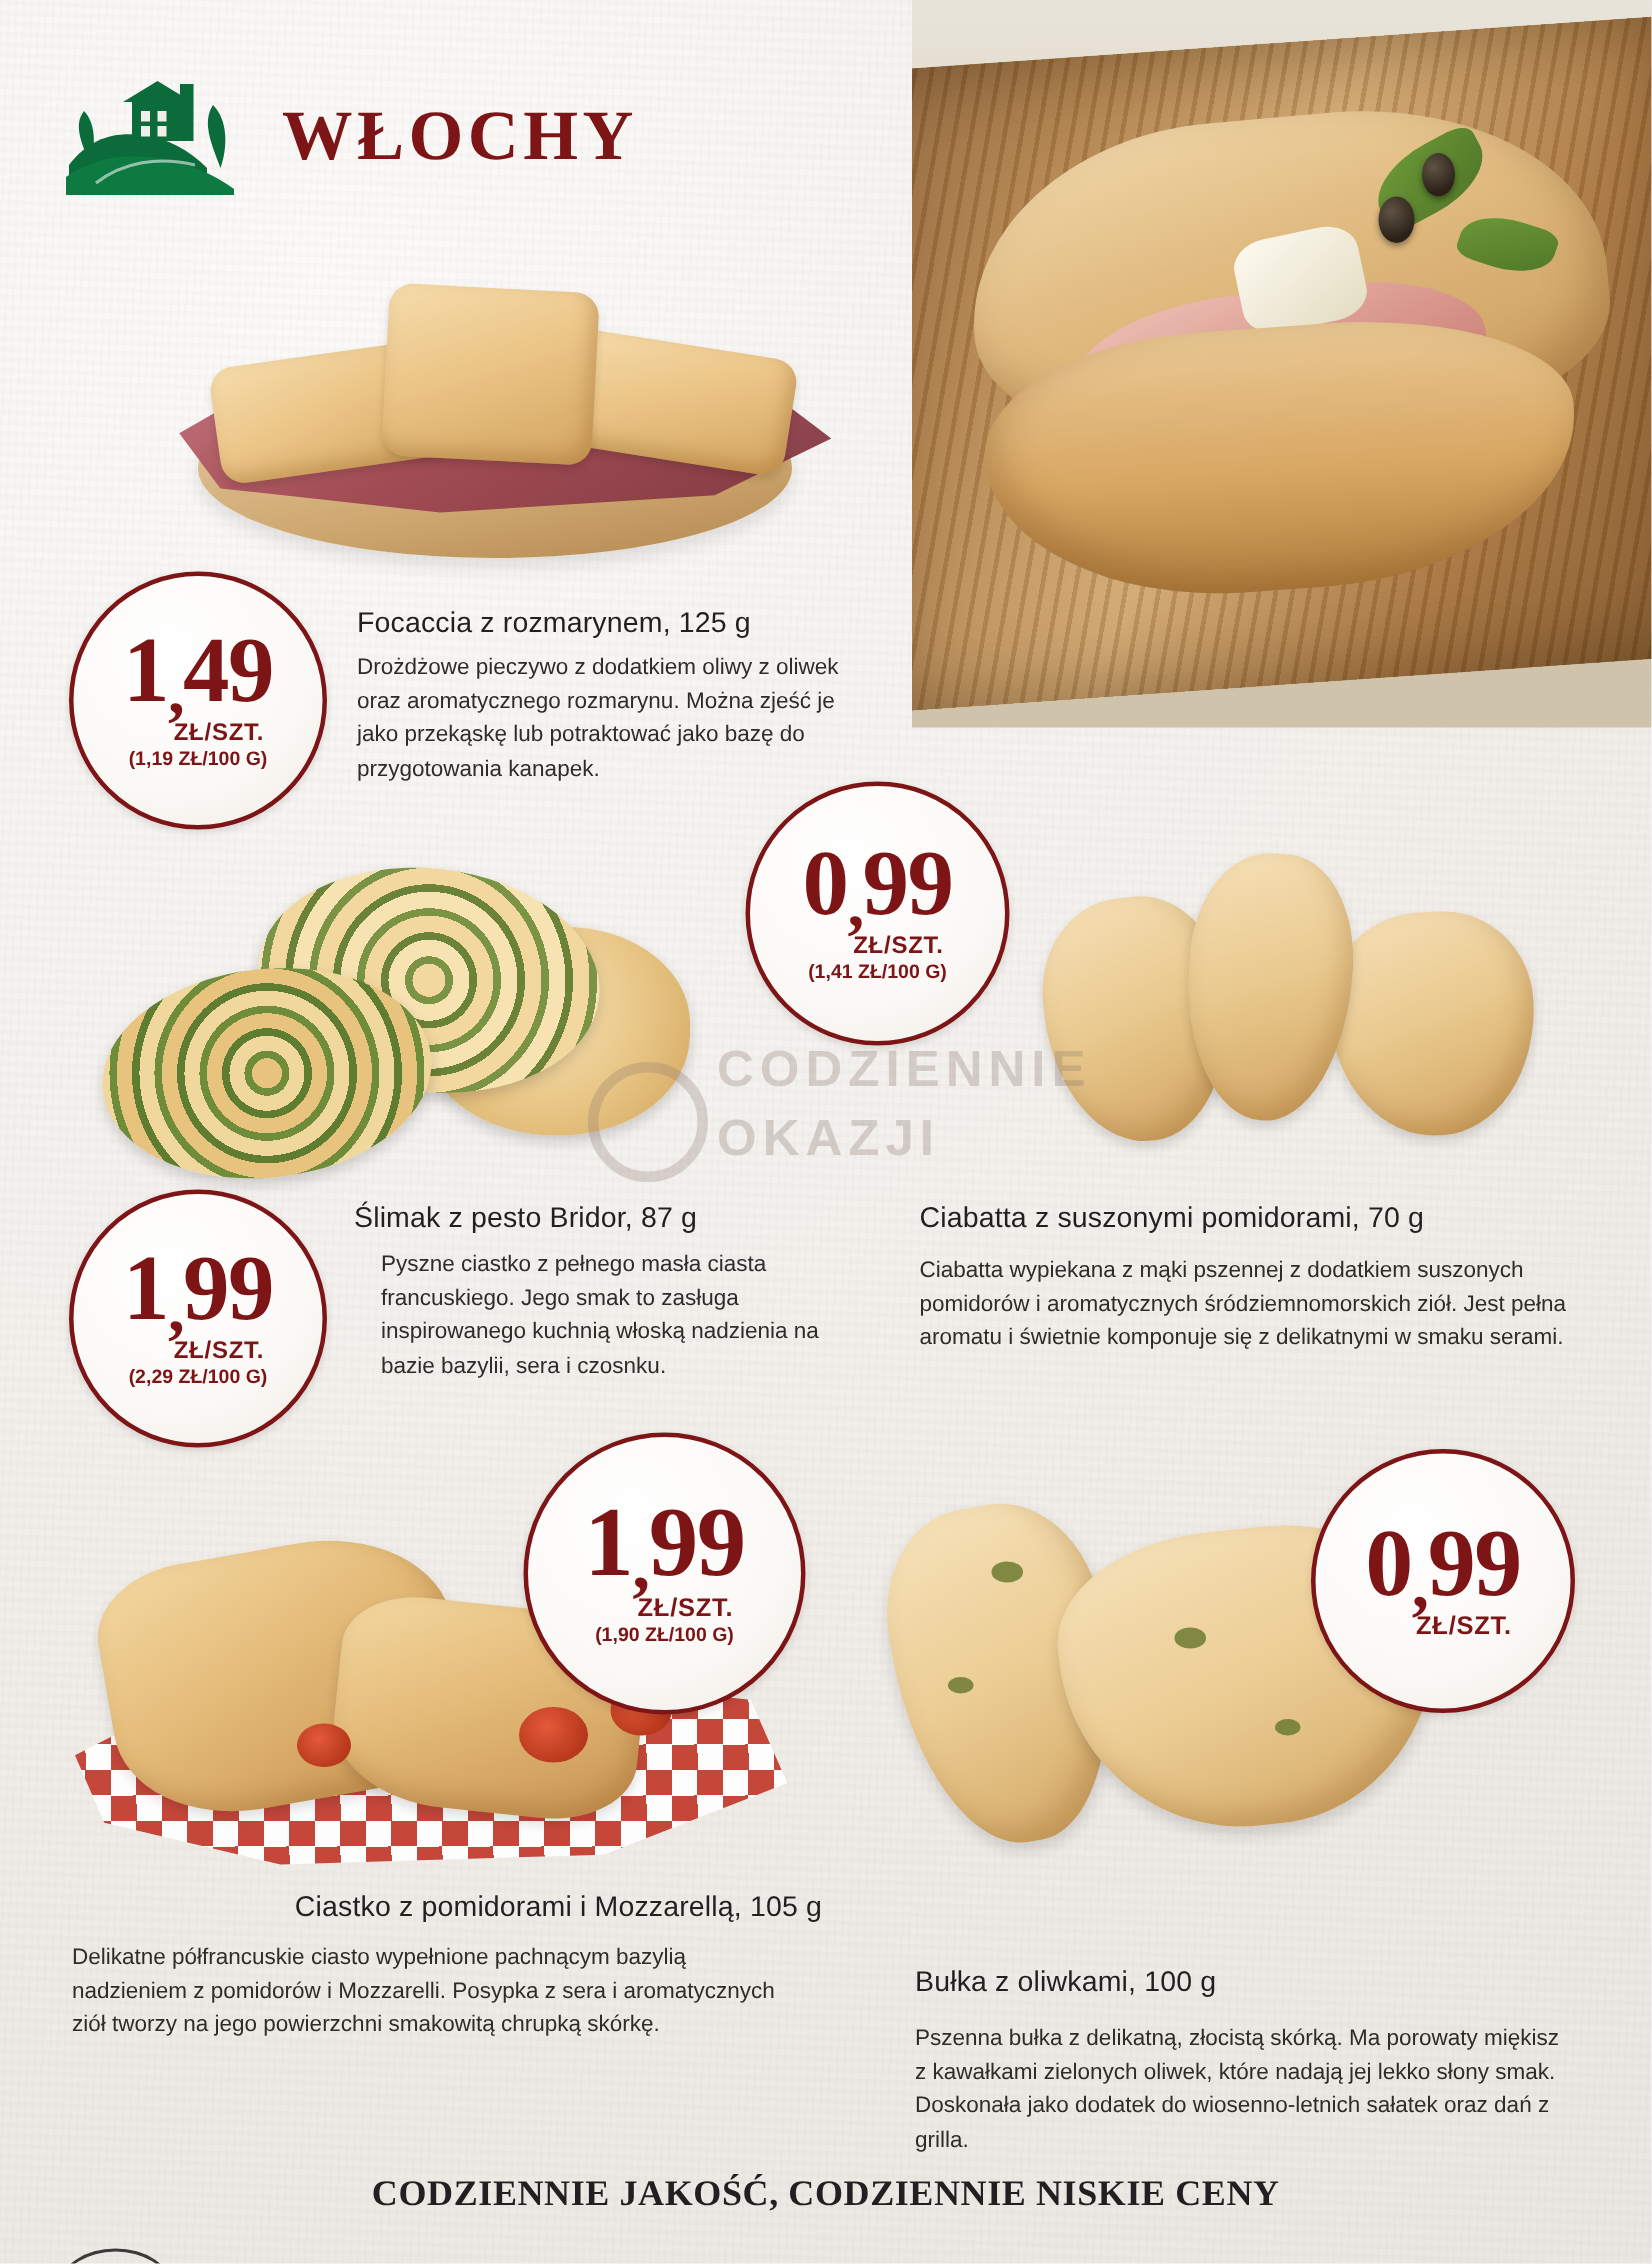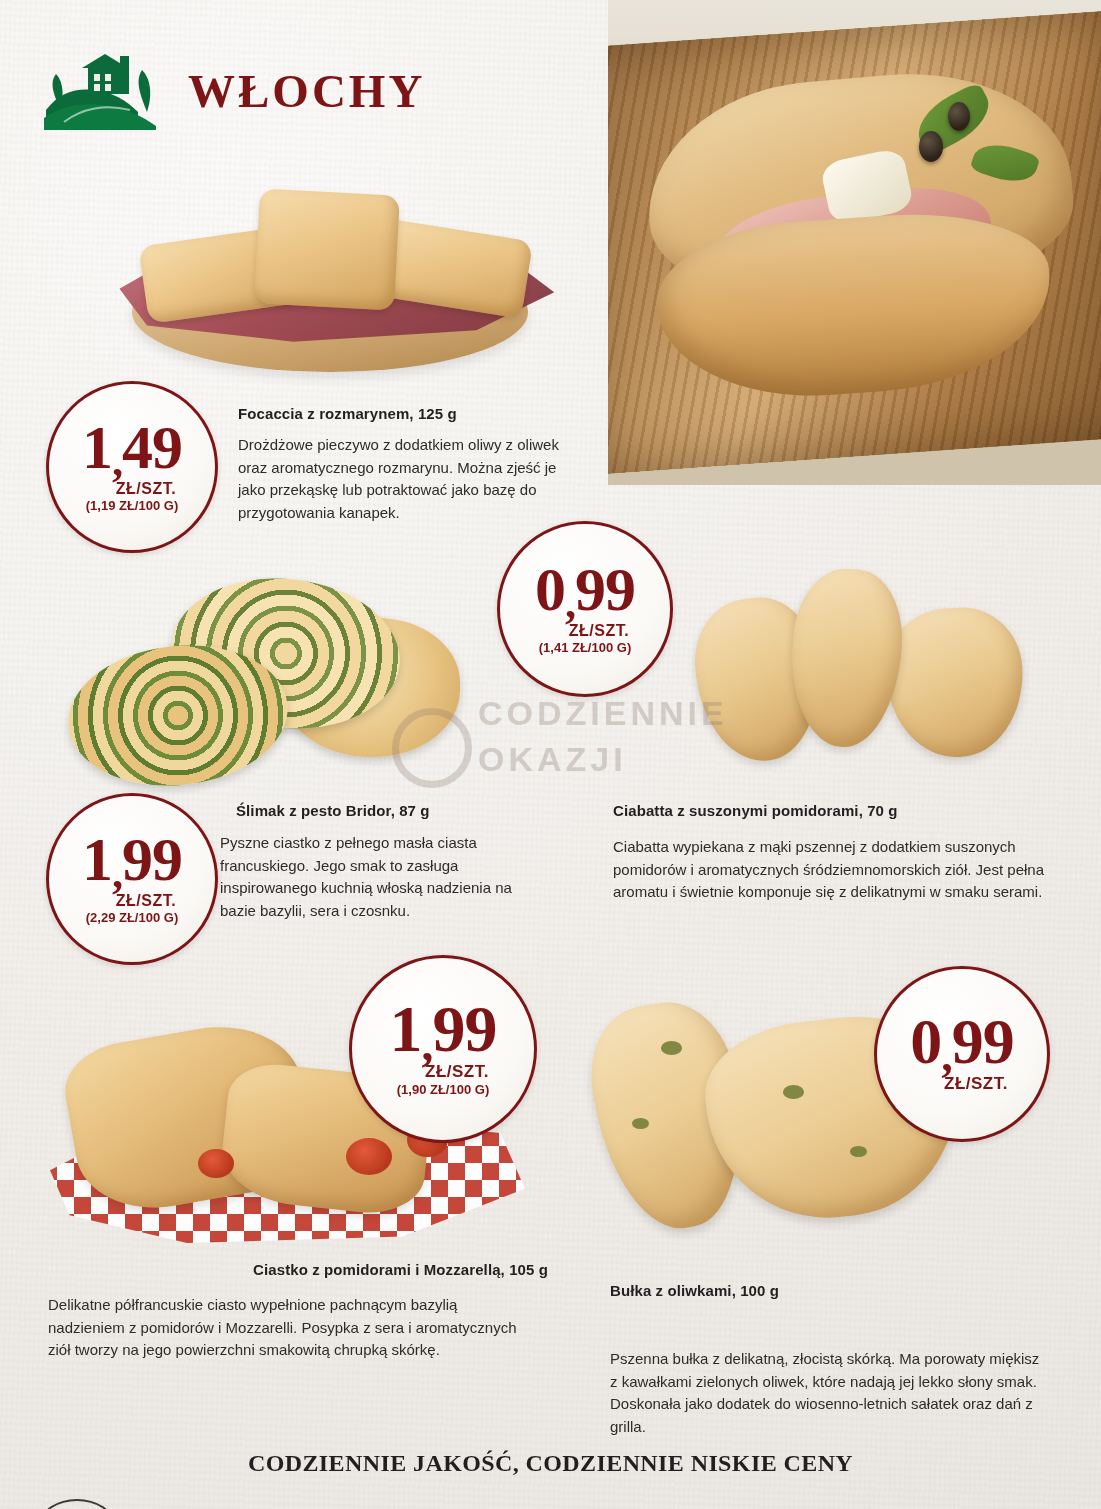--- a/index.html
+++ b/index.html
@@ -193,45 +193,45 @@
 
   #badge-bulka    { left: 874px; top: 966px;  width: 170px; height: 170px; }
   #badge-bulka .price { font-size: 64px; }
   #badge-bulka .unit  { font-size: 17px; }
 
   .comma { font-size: 0.72em; transform: translateY(0.18em); display: inline-block; }
 
   
   .prod-title {
     position: absolute;
-    font-size: 15px;
-    font-weight: 700;
+    font-size: 19px;
+    font-weight: 400;
     color: #231f20;
     letter-spacing: 0.1px;
   }
   .prod-desc {
     position: absolute;
     font-size: 15px;
     line-height: 1.5;
     color: #2f2b29;
   }
 
   #title-focaccia { left: 238px; top: 405px; width: 350px; }
   #desc-focaccia  { left: 238px; top: 434px; width: 330px; }
 
   #title-slimak   { left: 236px; top: 802px; width: 350px; }
-  #desc-slimak    { left: 220px; top: 832px; width: 320px; }
+  #desc-slimak    { left: 254px; top: 832px; width: 320px; }
 
   #title-ciabatta { left: 613px; top: 802px; width: 440px; }
   #desc-ciabatta  { left: 613px; top: 836px; width: 440px; }
 
   #title-ciastko  { left: 48px;  top: 1261px; width: 500px; text-align: right; }
   #desc-ciastko   { left: 48px;  top: 1294px; width: 480px; }
 
-  #title-bulka    { left: 610px; top: 1282px; width: 440px; }
+  #title-bulka    { left: 610px; top: 1311px; width: 440px; }
   #desc-bulka     { left: 610px; top: 1348px; width: 440px; }
 
   
   .photo { position: absolute; }
 
   
   #photo-focaccia { left: 70px; top: 160px; width: 520px; height: 230px; }
   .plate {
     position: absolute;
     left: 12%;

